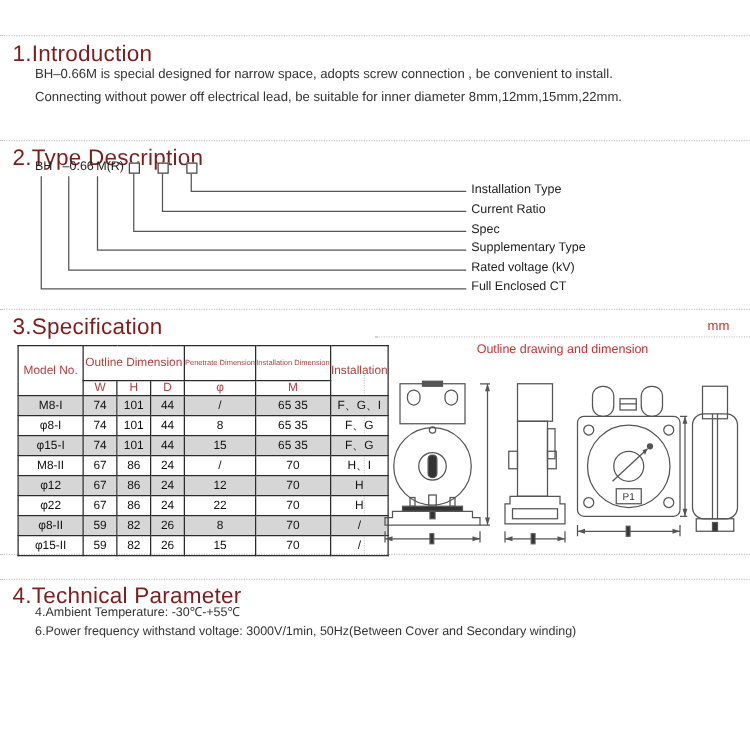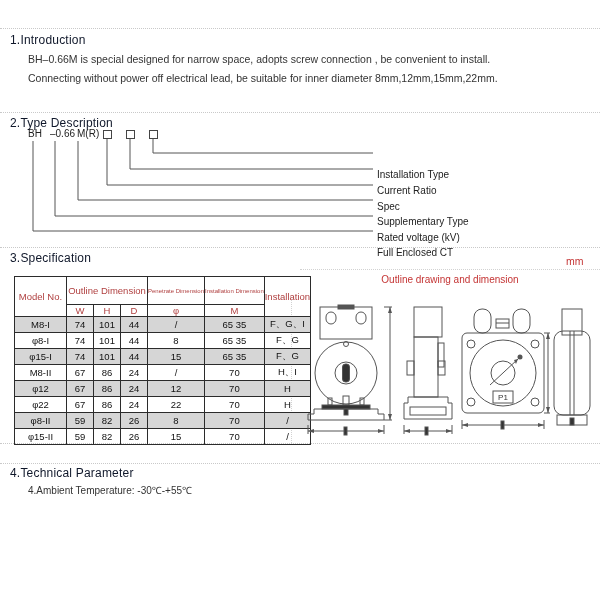--- a/index.html
+++ b/index.html
@@ -1,26 +1,26 @@
 <!DOCTYPE html>
 <html><head>
 <meta charset="utf-8">
 <style>
   html,body{margin:0;padding:0;}
   body{
     width:600px;height:600px;position:relative;background:#ffffff;
     font-family:"Liberation Sans",sans-serif;color:#2a2a2a;overflow:hidden;
   }
   .divider{position:absolute;left:0;width:600px;border-top:1px dotted #c9c9c9;height:0;}
-  .heading{position:absolute;left:10px;font-size:12px;color:#0f172a;letter-spacing:.2px;}
+  .heading{position:absolute;left:10px;font-size:18px;color:#7f1d1d;letter-spacing:.2px;}
   .body-text{position:absolute;left:28px;font-size:10.5px;color:#333;}
   
   .code-part{position:absolute;font-size:10px;color:#222;}
   .type-box{position:absolute;width:7px;height:7px;border:1.5px solid #444;background:#fff;}
-  .type-label{position:absolute;left:377px;font-size:10px;color:#222;white-space:nowrap;margin-top:23px;}
+  .type-label{position:absolute;left:377px;font-size:10px;color:#222;white-space:nowrap;}
   .diagram-svg{position:absolute;left:0;top:128px;}
   
   .mm-label{position:absolute;left:566px;top:255px;font-size:10.5px;color:#c43434;}
   .caption{position:absolute;left:300px;top:274px;width:300px;text-align:center;
            font-size:10px;color:#c43434;}
   .caption-rule{position:absolute;left:300px;top:269px;width:300px;border-top:1px dotted #d2d2d2;height:0;}
   .vrule{position:absolute;left:291px;top:300px;height:143px;border-left:1px dotted #d2d2d2;width:0;}
   table.spec{
     position:absolute;left:14px;top:276px;border-collapse:collapse;table-layout:fixed;
     font-size:9.5px;color:#111;
@@ -290,13 +290,14 @@
       <line x1="28" y1="28" x2="28" y2="112"></line>
       <rect x="11" y="112" width="30" height="10"></rect>
       <rect x="24" y="115" width="4" height="7" fill="#333"></rect>
     </g>
   </svg>
 </div>
 
 <div class="heading" style="top:466px">4.Technical Parameter</div>
 <div class="tech-list">
     <div class="tech-item">4.Ambient Temperature: -30℃-+55℃</div>
+    <div class="tech-item">6.Power frequency withstand voltage: 3000V/1min, 50Hz(Between Cover and Secondary winding)</div>
   </div>
 
 </body></html>

